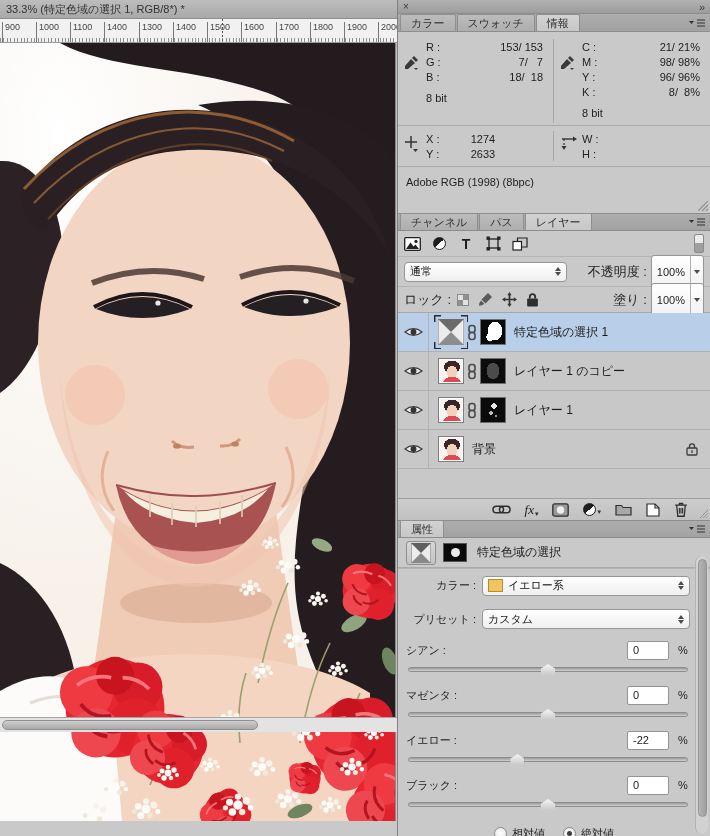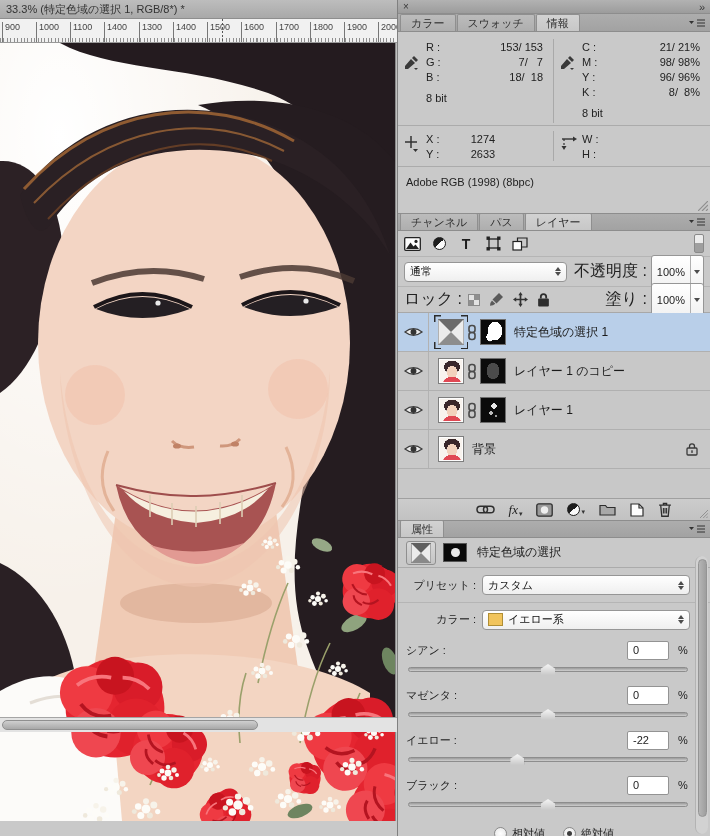--- a/index.html
+++ b/index.html
@@ -55,21 +55,21 @@
   .tri-u { width:0; height:0; border-left:3px solid transparent; border-right:3px solid transparent; border-bottom:4px solid #4c4c4c; }
   .tri-d { width:0; height:0; border-left:3px solid transparent; border-right:3px solid transparent; border-top:4px solid #4c4c4c; }
   #kind-popup { width:137px; gap:4px; }
   .ficon { display:flex; align-items:center; justify-content:center; width:18px; }
   .circle-half { width:13px; height:13px; border-radius:50%; border:1.5px solid #1e1e1e; background:linear-gradient(135deg,#1e1e1e 50%,#fafafa 50%); }
   .t-glyph { font-size:14px; font-weight:bold; color:#1e1e1e; line-height:1; }
   .filter-toggle { margin-left:auto; width:10px; height:19px; border:1px solid #8a8a8a; border-radius:2px;
                    background:linear-gradient(#ececec 50%,#9f9f9f 50%); }
   #blend-row { height:30px; padding:0 6px; display:flex; align-items:center; border-bottom:1px solid #b5b5b5; }
   #blend-popup { width:163px; }
-  .mini-label { font-size:16px; color:#222; margin-left:8px; white-space:nowrap; }
+  .mini-label { font-size:13px; color:#222; margin-left:8px; white-space:nowrap; }
   .combo { background:linear-gradient(#ffffff,#f2f2f2); border:1px solid #969696; border-radius:3px; height:33px;
            display:flex; align-items:center; font-size:11px; margin-left:4px; }
   .combo .val { padding:0 5px; min-width:34px; text-align:left; }
   .combo .dd { border-left:1px solid #b0b0b0; width:13px; height:100%; display:flex; align-items:center; justify-content:center; }
   #lock-row { height:26px; padding:0 6px; display:flex; align-items:center; border-bottom:1px solid #a8a8a8; }
   #lock-icons { display:flex; align-items:center; gap:9px; margin-left:6px; }
   .checker { width:12px; height:12px; border:1px solid #8a8a8a;
              background:conic-gradient(#8f8f8f 25%,#e2e2e2 0 50%,#8f8f8f 0 75%,#e2e2e2 0); }
   #lock-row .spacer, #blend-row .spacer { margin-left:auto; }
 
@@ -96,21 +96,21 @@
   .mask-thumb { border:1px solid #6e6e6e; }
   .mask-1 { background:radial-gradient(ellipse 8px 10px at 14px 11px,#ffffff 92%,transparent 93%),
             radial-gradient(ellipse 4px 5px at 9px 17px,#ffffff 90%,transparent 91%),#0a0a0a; }
   .mask-2 { background:radial-gradient(ellipse 7px 9px at 12px 12px,#4b4b4b 90%,transparent 91%),#0c0c0c; }
   .mask-3 { background:radial-gradient(circle 3px at 13px 8px,#e8e8e8 90%,transparent 92%),
             radial-gradient(circle 2px at 10px 15px,#bdbdbd 90%,transparent 92%),
             radial-gradient(circle 1.5px at 15px 18px,#9a9a9a 90%,transparent 92%),#0b0b0b; }
   .layer-name { font-size:12px; margin-left:8px; color:#1c1c1c; white-space:nowrap; }
   .layer-lock { margin-left:auto; margin-right:12px; }
   #layer-filler { height:30px; border-bottom:1px solid #a0a0a0; }
-  #layers-bottom { height:21px; display:flex; align-items:center; gap:14px; padding-right:38px; justify-content:flex-end; position:relative;
+  #layers-bottom { height:21px; display:flex; align-items:center; gap:14px; padding-right:22px; justify-content:flex-end; position:relative;
                    background:linear-gradient(#cccccc,#c2c2c2); }
   .fx-label { font-style:italic; font-size:13px; font-family:"Liberation Serif","DejaVu Serif",serif; color:#1e1e1e; }
   .micro-arrow { font-size:7px; color:#333; margin-left:1px; }
 
   
   #props-header { height:30px; display:flex; align-items:center; padding:0 8px; border-bottom:1px solid #ababab; }
   .adj-btn { width:30px; height:24px; border:1px solid #8f8f8f; border-radius:3px; background:linear-gradient(#d8d8d8,#c4c4c4);
              display:flex; align-items:center; justify-content:center; }
   .maskbtn { width:24px; height:19px; background:#0a0a0a; border:1px solid #555; margin-left:7px; position:relative; }
   .maskbtn::after { content:''; position:absolute; left:50%; top:50%; width:9px; height:9px; margin:-4.5px 0 0 -4.5px;
@@ -632,43 +632,43 @@
       <svg class="icon" width="20" height="20" viewBox="0 0 26 26">
           <rect width="26" height="26" fill="#ececec" stroke="#777" stroke-width="1.5"></rect>
           <path d="M0,0 H26 L13,13 Z" fill="#5f5f5f"></path>
           <path d="M0,26 H26 L13,13 Z" fill="#898989"></path>
         </svg>
     </span>
     <span class="maskbtn"></span>
     <span id="props-title">特定色域の選択</span>
   </div>
 
-  <div class="prop-row">
-    <span class="plabel">プリセット :</span>
-    <div class="popup prop-popup">
-      <span>カスタム</span>
-      <span class="stepper">
-          <span class="tri-u"></span>
-          <span class="tri-d"></span>
-        </span>
-    </div>
-  </div>
-
   <div class="prop-row" id="color-row">
     <span class="plabel">カラー :</span>
     <div class="popup prop-popup">
       <span class="swatch" style="background:#f1c45c"></span>
       <span>イエロー系</span>
       <span class="stepper">
           <span class="tri-u"></span>
           <span class="tri-d"></span>
         </span>
     </div>
   </div>
 
+  <div class="prop-row">
+    <span class="plabel">プリセット :</span>
+    <div class="popup prop-popup">
+      <span>カスタム</span>
+      <span class="stepper">
+          <span class="tri-u"></span>
+          <span class="tri-d"></span>
+        </span>
+    </div>
+  </div>
+
   <div class="slider-block">
     <div class="slider-top">
       <span class="plabel" style="width:auto">シアン :</span>
       <span class="numbox">0</span>
       <span class="pct">%</span>
     </div>
     <div class="track">
       <span class="sthumb" style="left: 50%;"></span>
     </div>
   </div>

